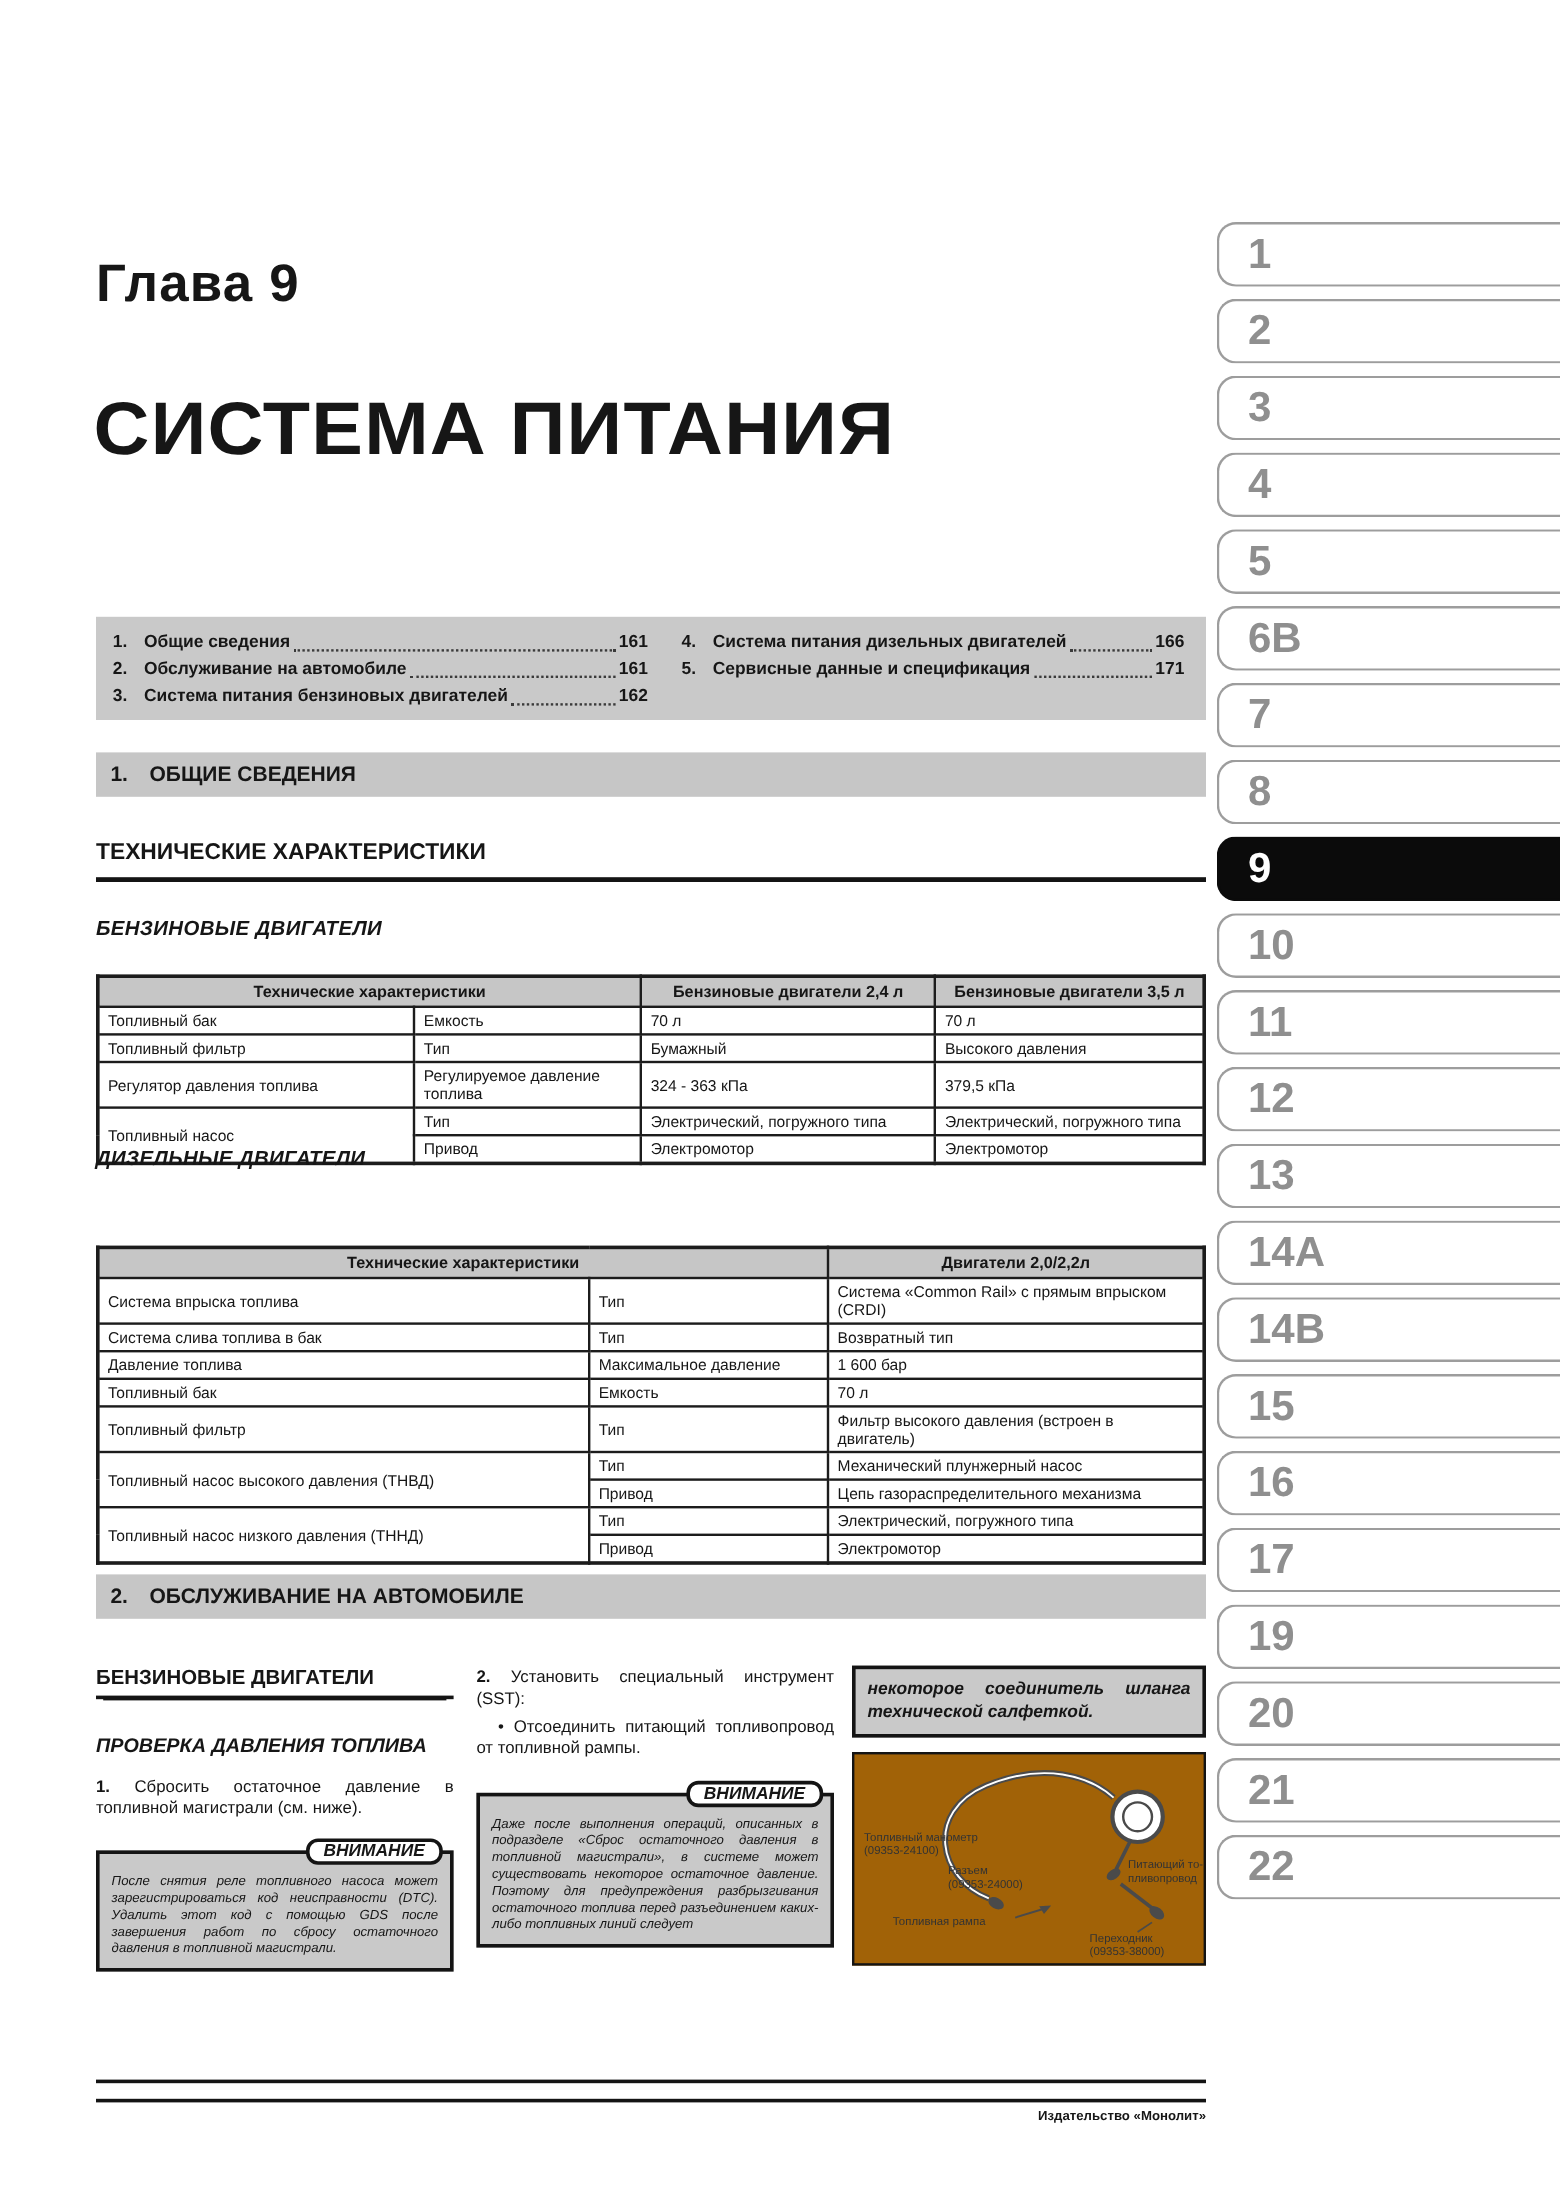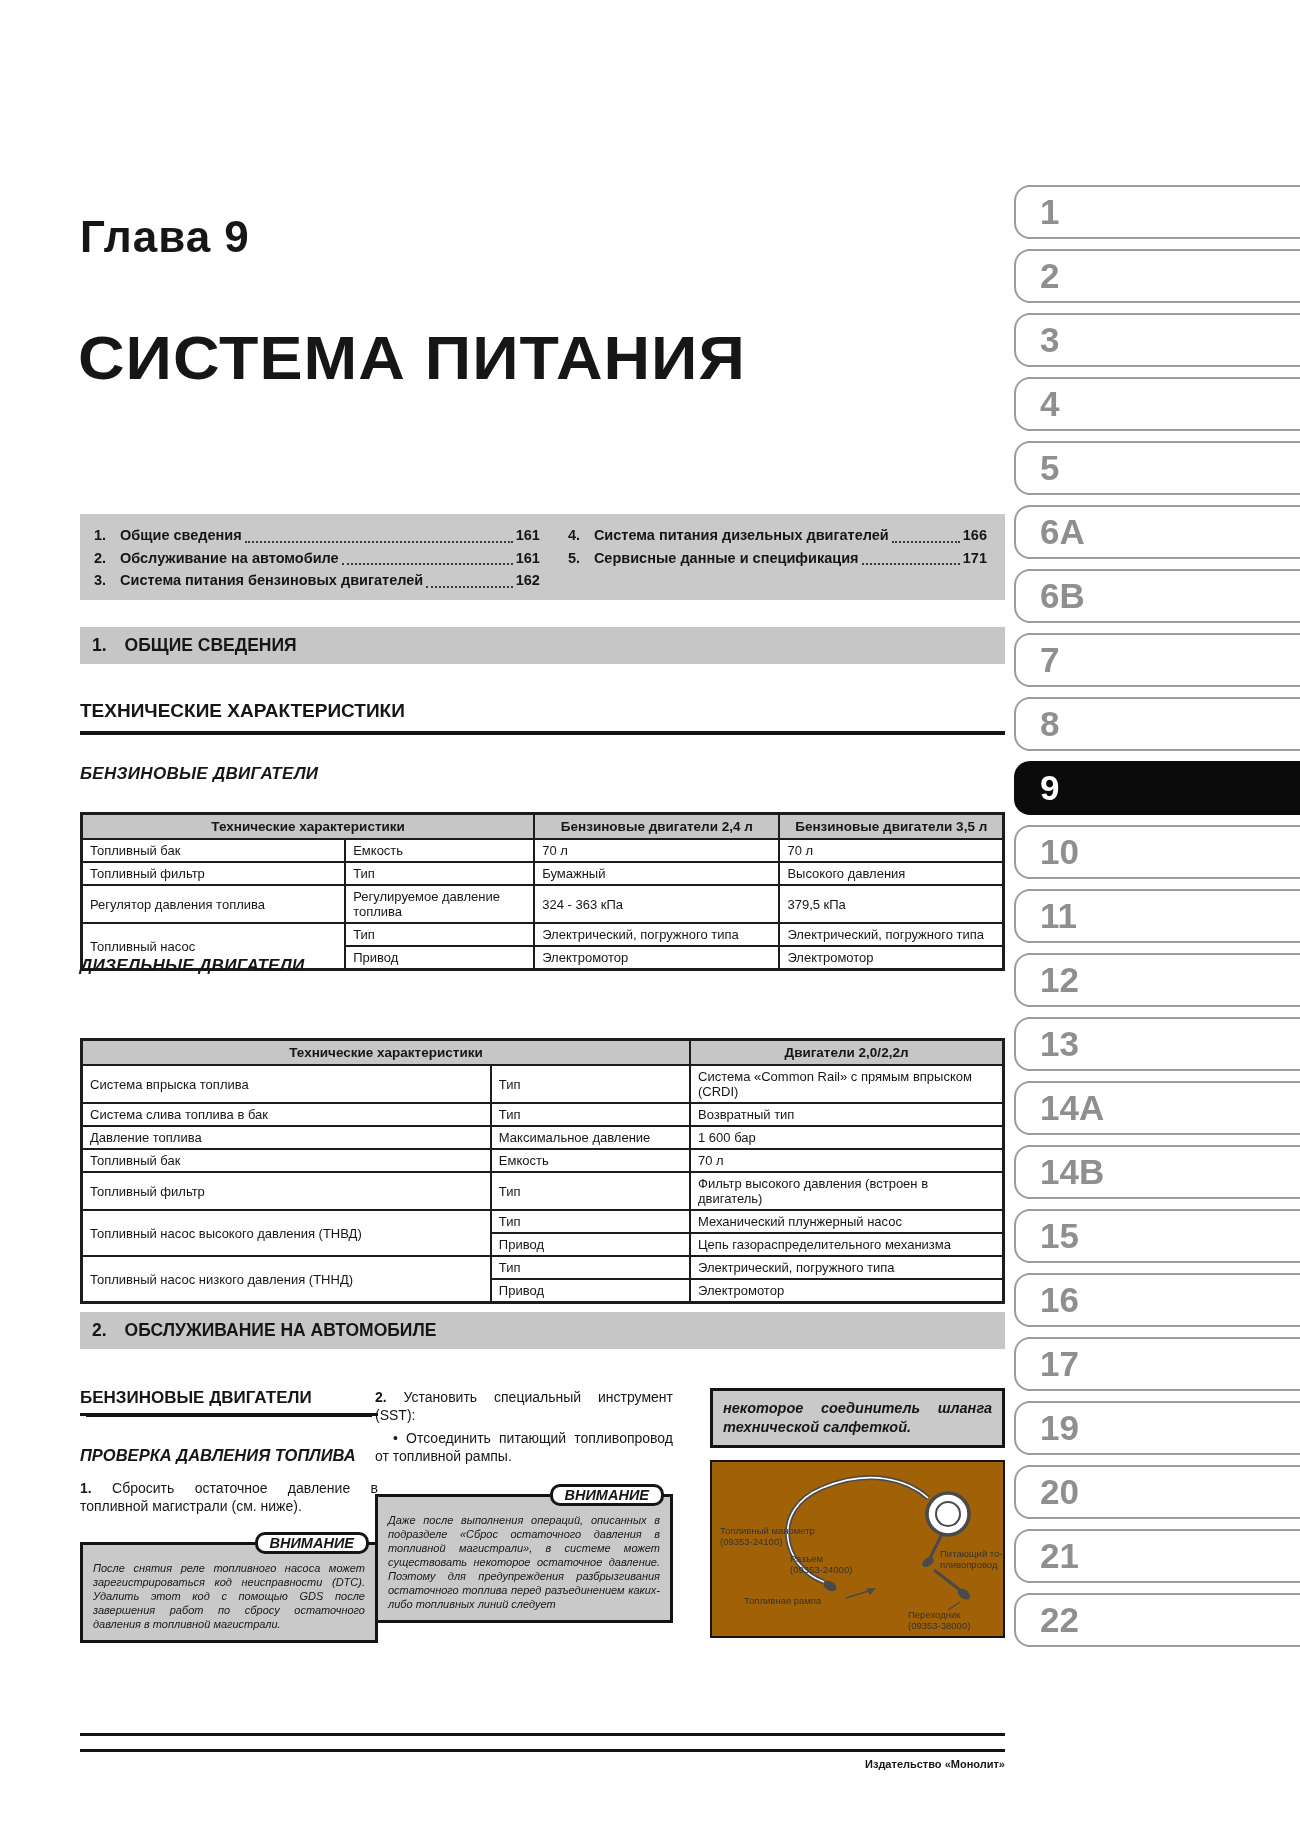--- a/index.html
+++ b/index.html
@@ -45,21 +45,21 @@
   table.spec { border-collapse:collapse; width:925px; font-size:13px; background:#fff; }
   table.spec th, table.spec td { border:2px solid #1c1c1c; padding:3px 7px; text-align:left; vertical-align:middle; }
   table.spec { border:3px solid #1c1c1c; }
   table.spec th { background:#c6c6c6; text-align:center; font-size:13.5px; padding:4px 4px; }
   .tbl-petrol { left:80px; top:812px; }
   .tbl-diesel { left:80px; top:1038px; }
 
   
   .col { position:absolute; width:298px; }
   .col-a { left:80px;  top:1388px; }
-  .col-b { left:375px; top:1388px; }
+  .col-b { left:397px; top:1388px; }
   .col-c { left:710px; top:1388px; width:295px; }
 
   .col-head { font-size:17px; font-weight:700; padding-bottom:5px;
               border-bottom:3px solid #141414; box-shadow:0 7px 0 -6px #141414; }
   .col-sub { margin-top:30px; font-size:16.5px; font-weight:700; font-style:italic; }
   .para { margin-top:14px; font-size:14px; line-height:1.32; text-align:justify; }
   .para b { font-weight:700; }
   .bullet { margin-top:4px; font-size:14px; line-height:1.32; text-align:justify; text-indent:18px; }
 
   .warnbox { position:relative; margin-top:22px; border:3px solid #141414; background:#c9c9c9;
@@ -314,21 +314,20 @@
 <div class="abs rule-b1"></div>
 <div class="abs rule-b2"></div>
 <div class="abs footer">Издательство «Монолит»</div>
 
 <div class="sidebar">
   <div class="tab">1</div>
   <div class="tab">2</div>
   <div class="tab">3</div>
   <div class="tab">4</div>
   <div class="tab">5</div>
-  <div class="tab">6A</div>
   <div class="tab">6B</div>
   <div class="tab">7</div>
   <div class="tab">8</div>
   <div class="tab active">9</div>
   <div class="tab">10</div>
   <div class="tab">11</div>
   <div class="tab">12</div>
   <div class="tab">13</div>
   <div class="tab">14A</div>
   <div class="tab">14B</div>

